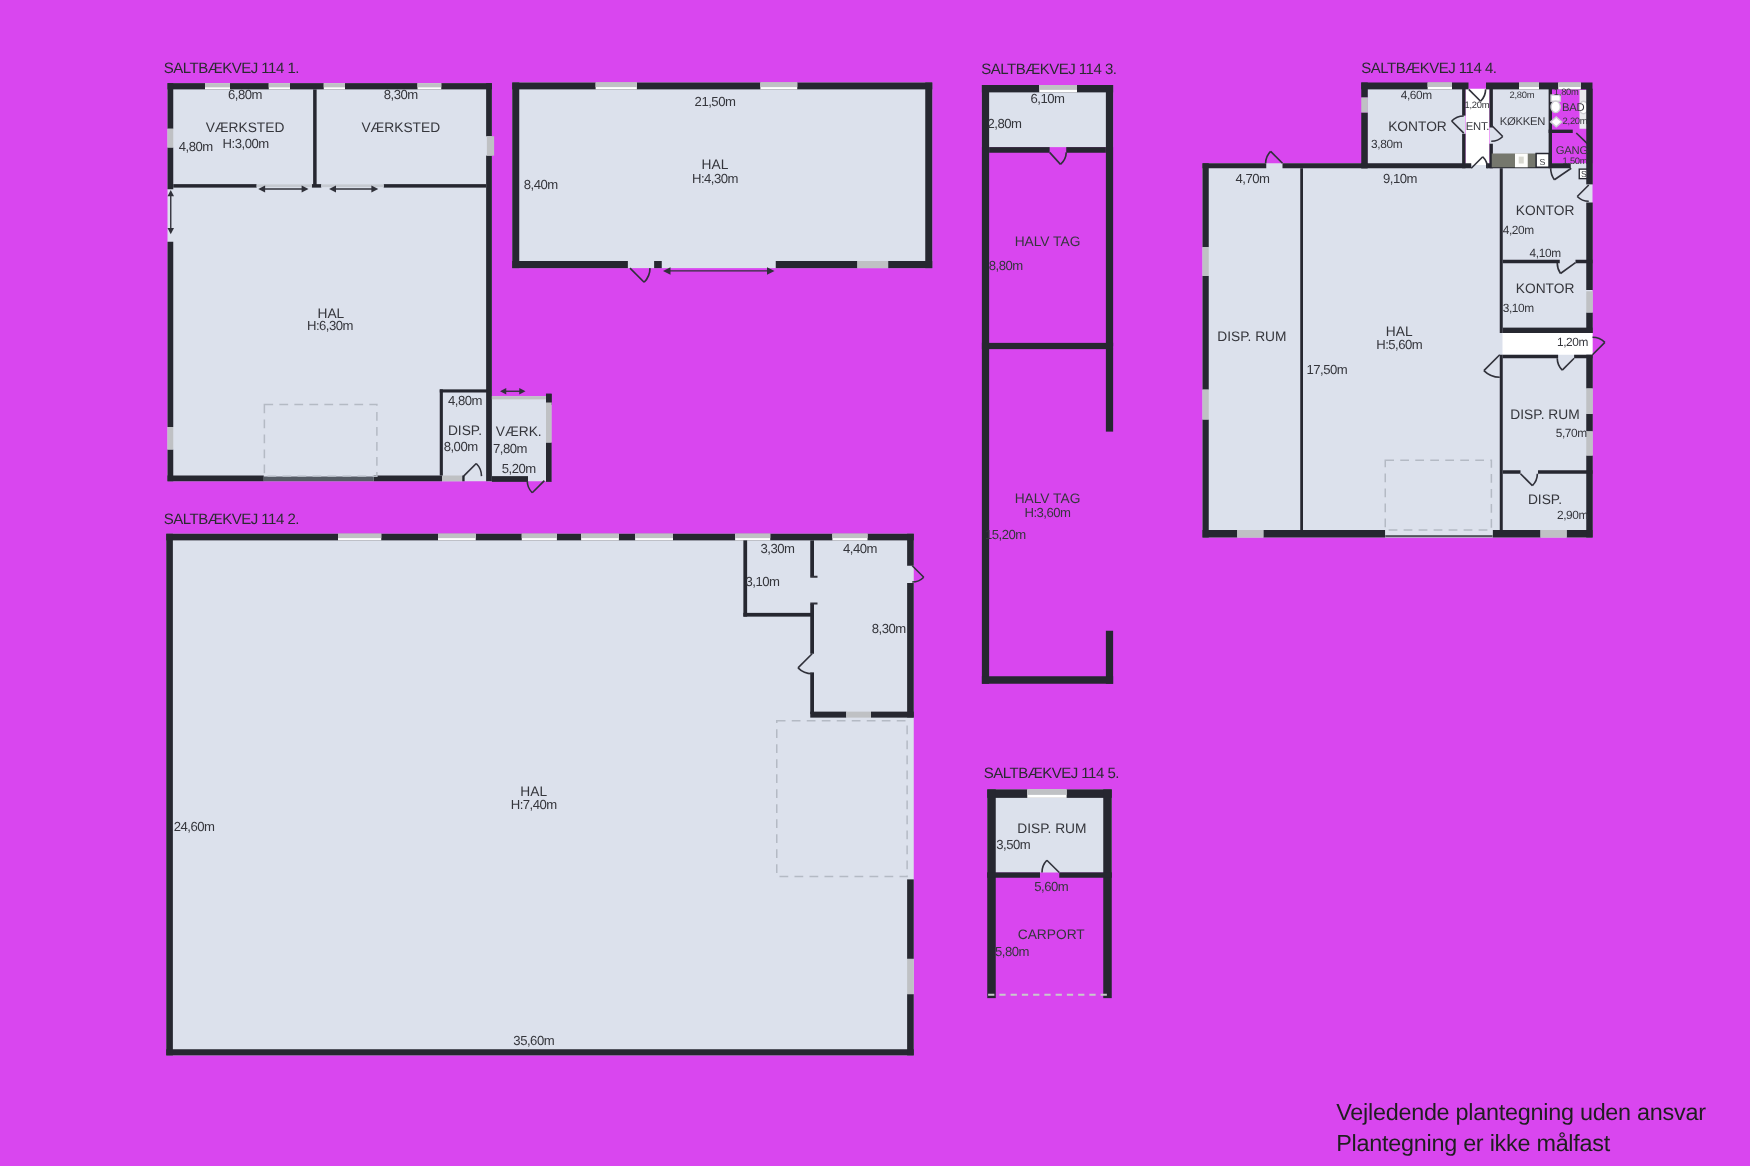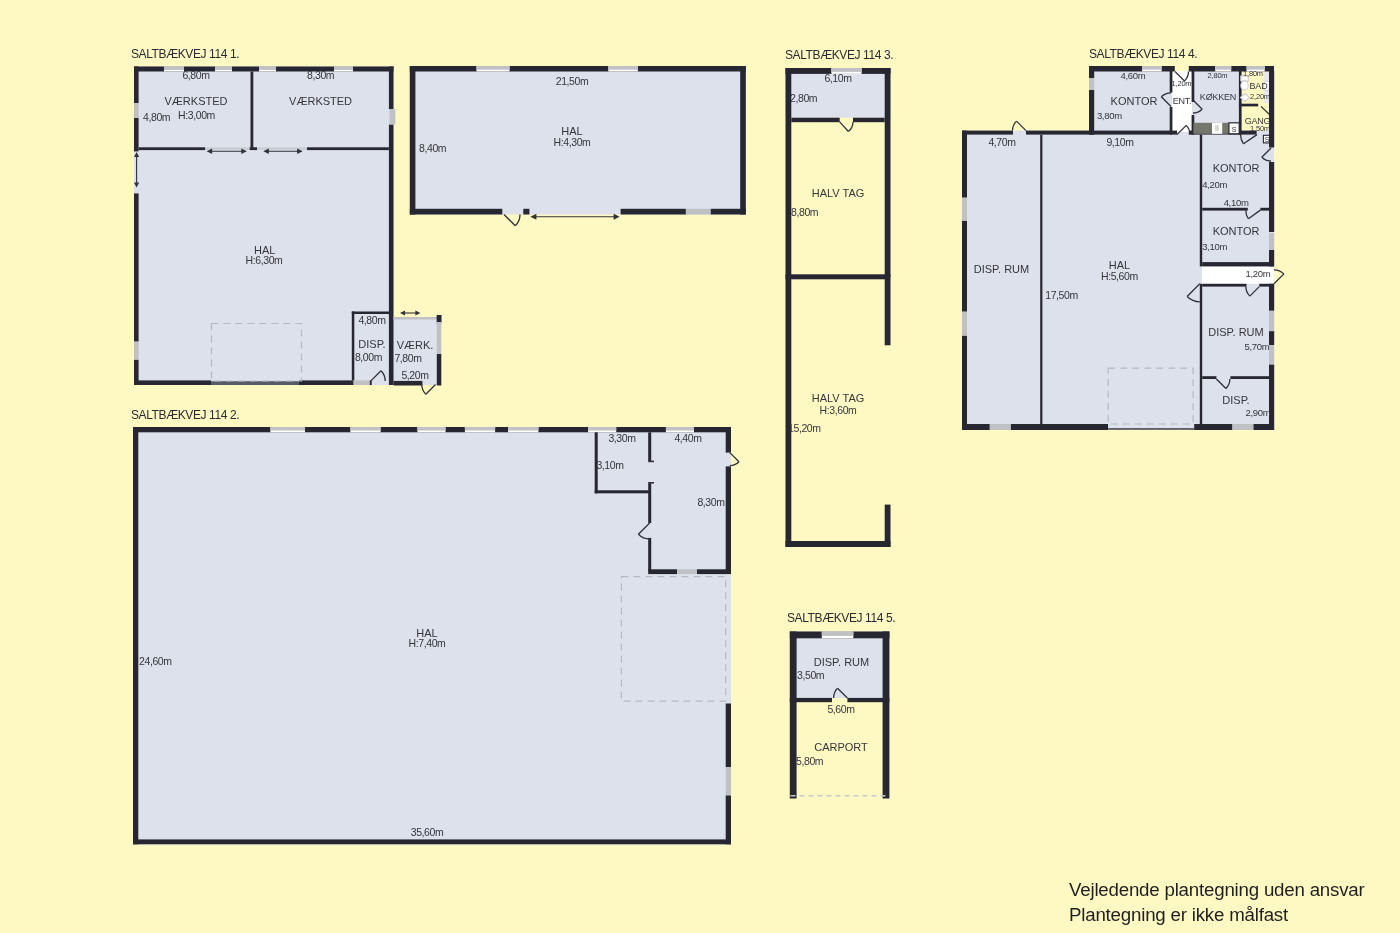--- a/index.html
+++ b/index.html
@@ -1,16 +1,16 @@
 <!DOCTYPE html>
 <html><head>
 <meta charset="utf-8">
 <style>
   html,body{margin:0;padding:0;background:#ffffff;}
-  #page{width:1400px;height:933px;position:relative;overflow:hidden;background:#fef9c3;}
+  #page{width:1400px;height:933px;position:relative;overflow:hidden;background:#d946ef;}
   svg{position:absolute;top:0;left:0;}
   text{font-family:"Liberation Sans",sans-serif;fill:#35363c;}
   .ttl{font-size:12px;letter-spacing:-0.4px;fill:#2a2b30;}
   .rm{font-size:11px;letter-spacing:0px;}
   .dm{font-size:10.5px;letter-spacing:-0.4px;}
   .rm2{font-size:9px;letter-spacing:-0.2px;}
   .dm2{font-size:7.5px;letter-spacing:-0.2px;}
   .dm3{font-size:9.5px;letter-spacing:-0.3px;}
   .sm{font-size:7px;}
   .dis{font-size:18.7px;letter-spacing:-0.2px;fill:#1f1f1f;}

